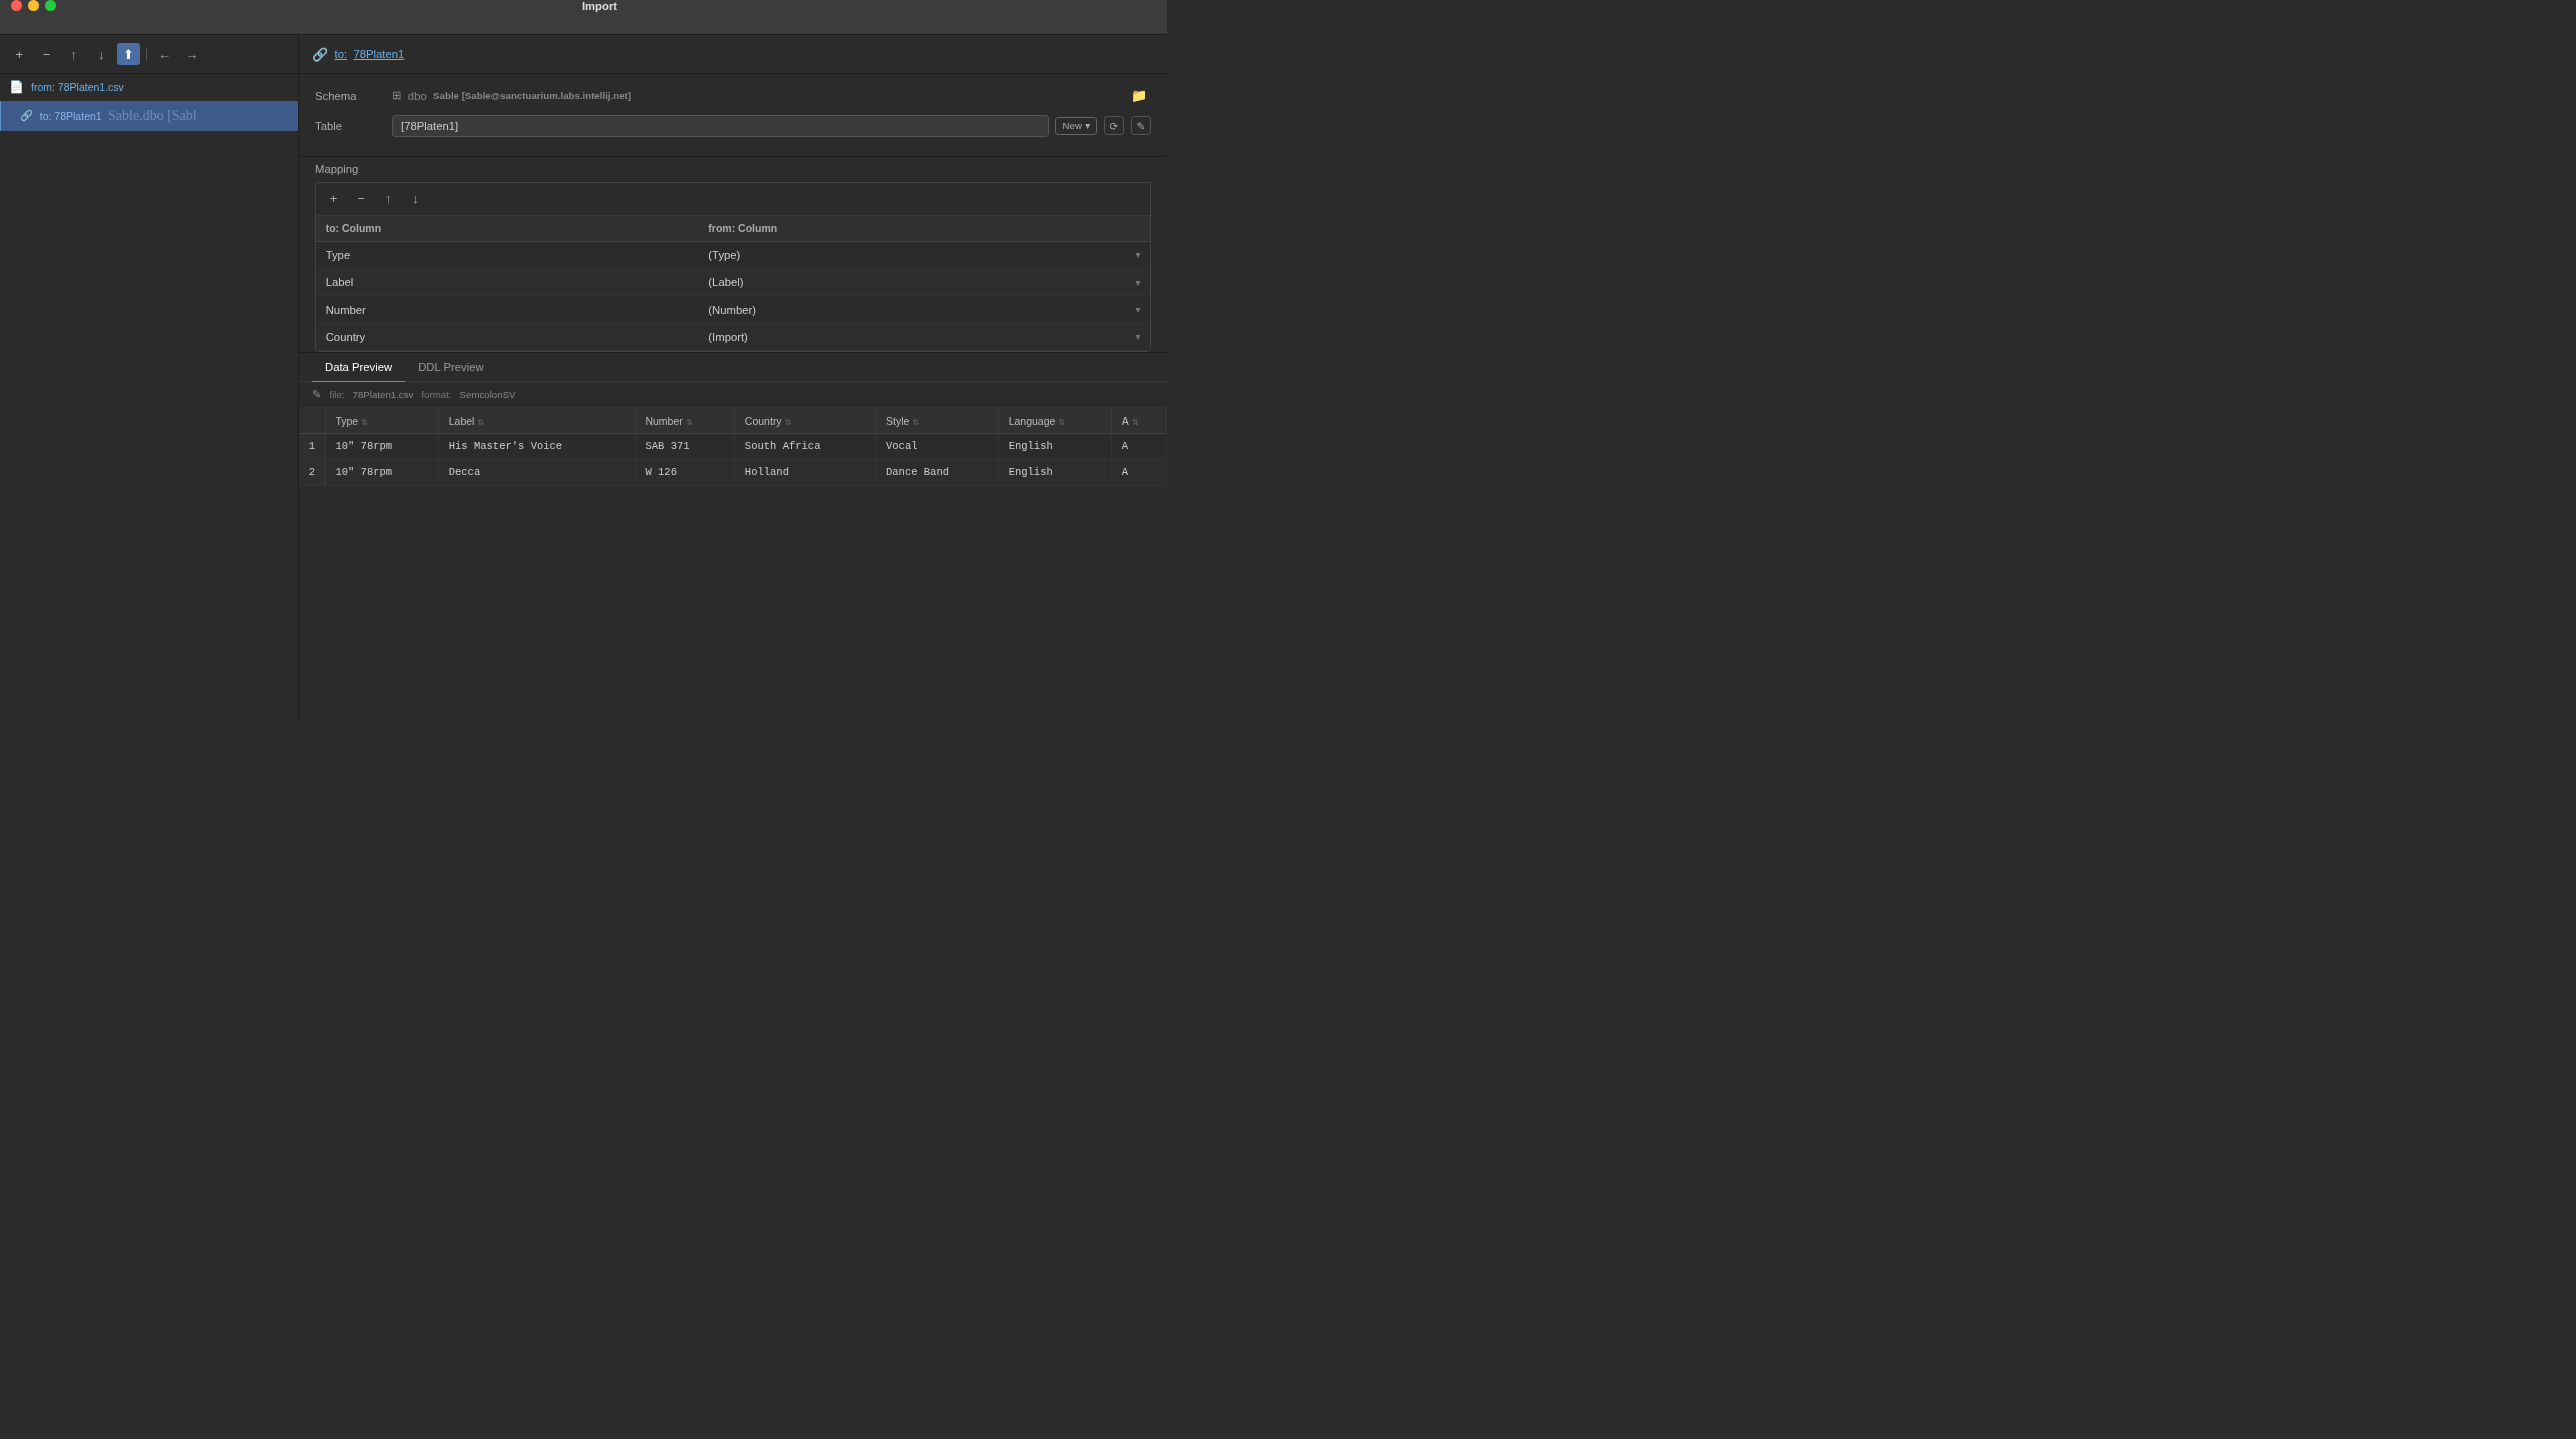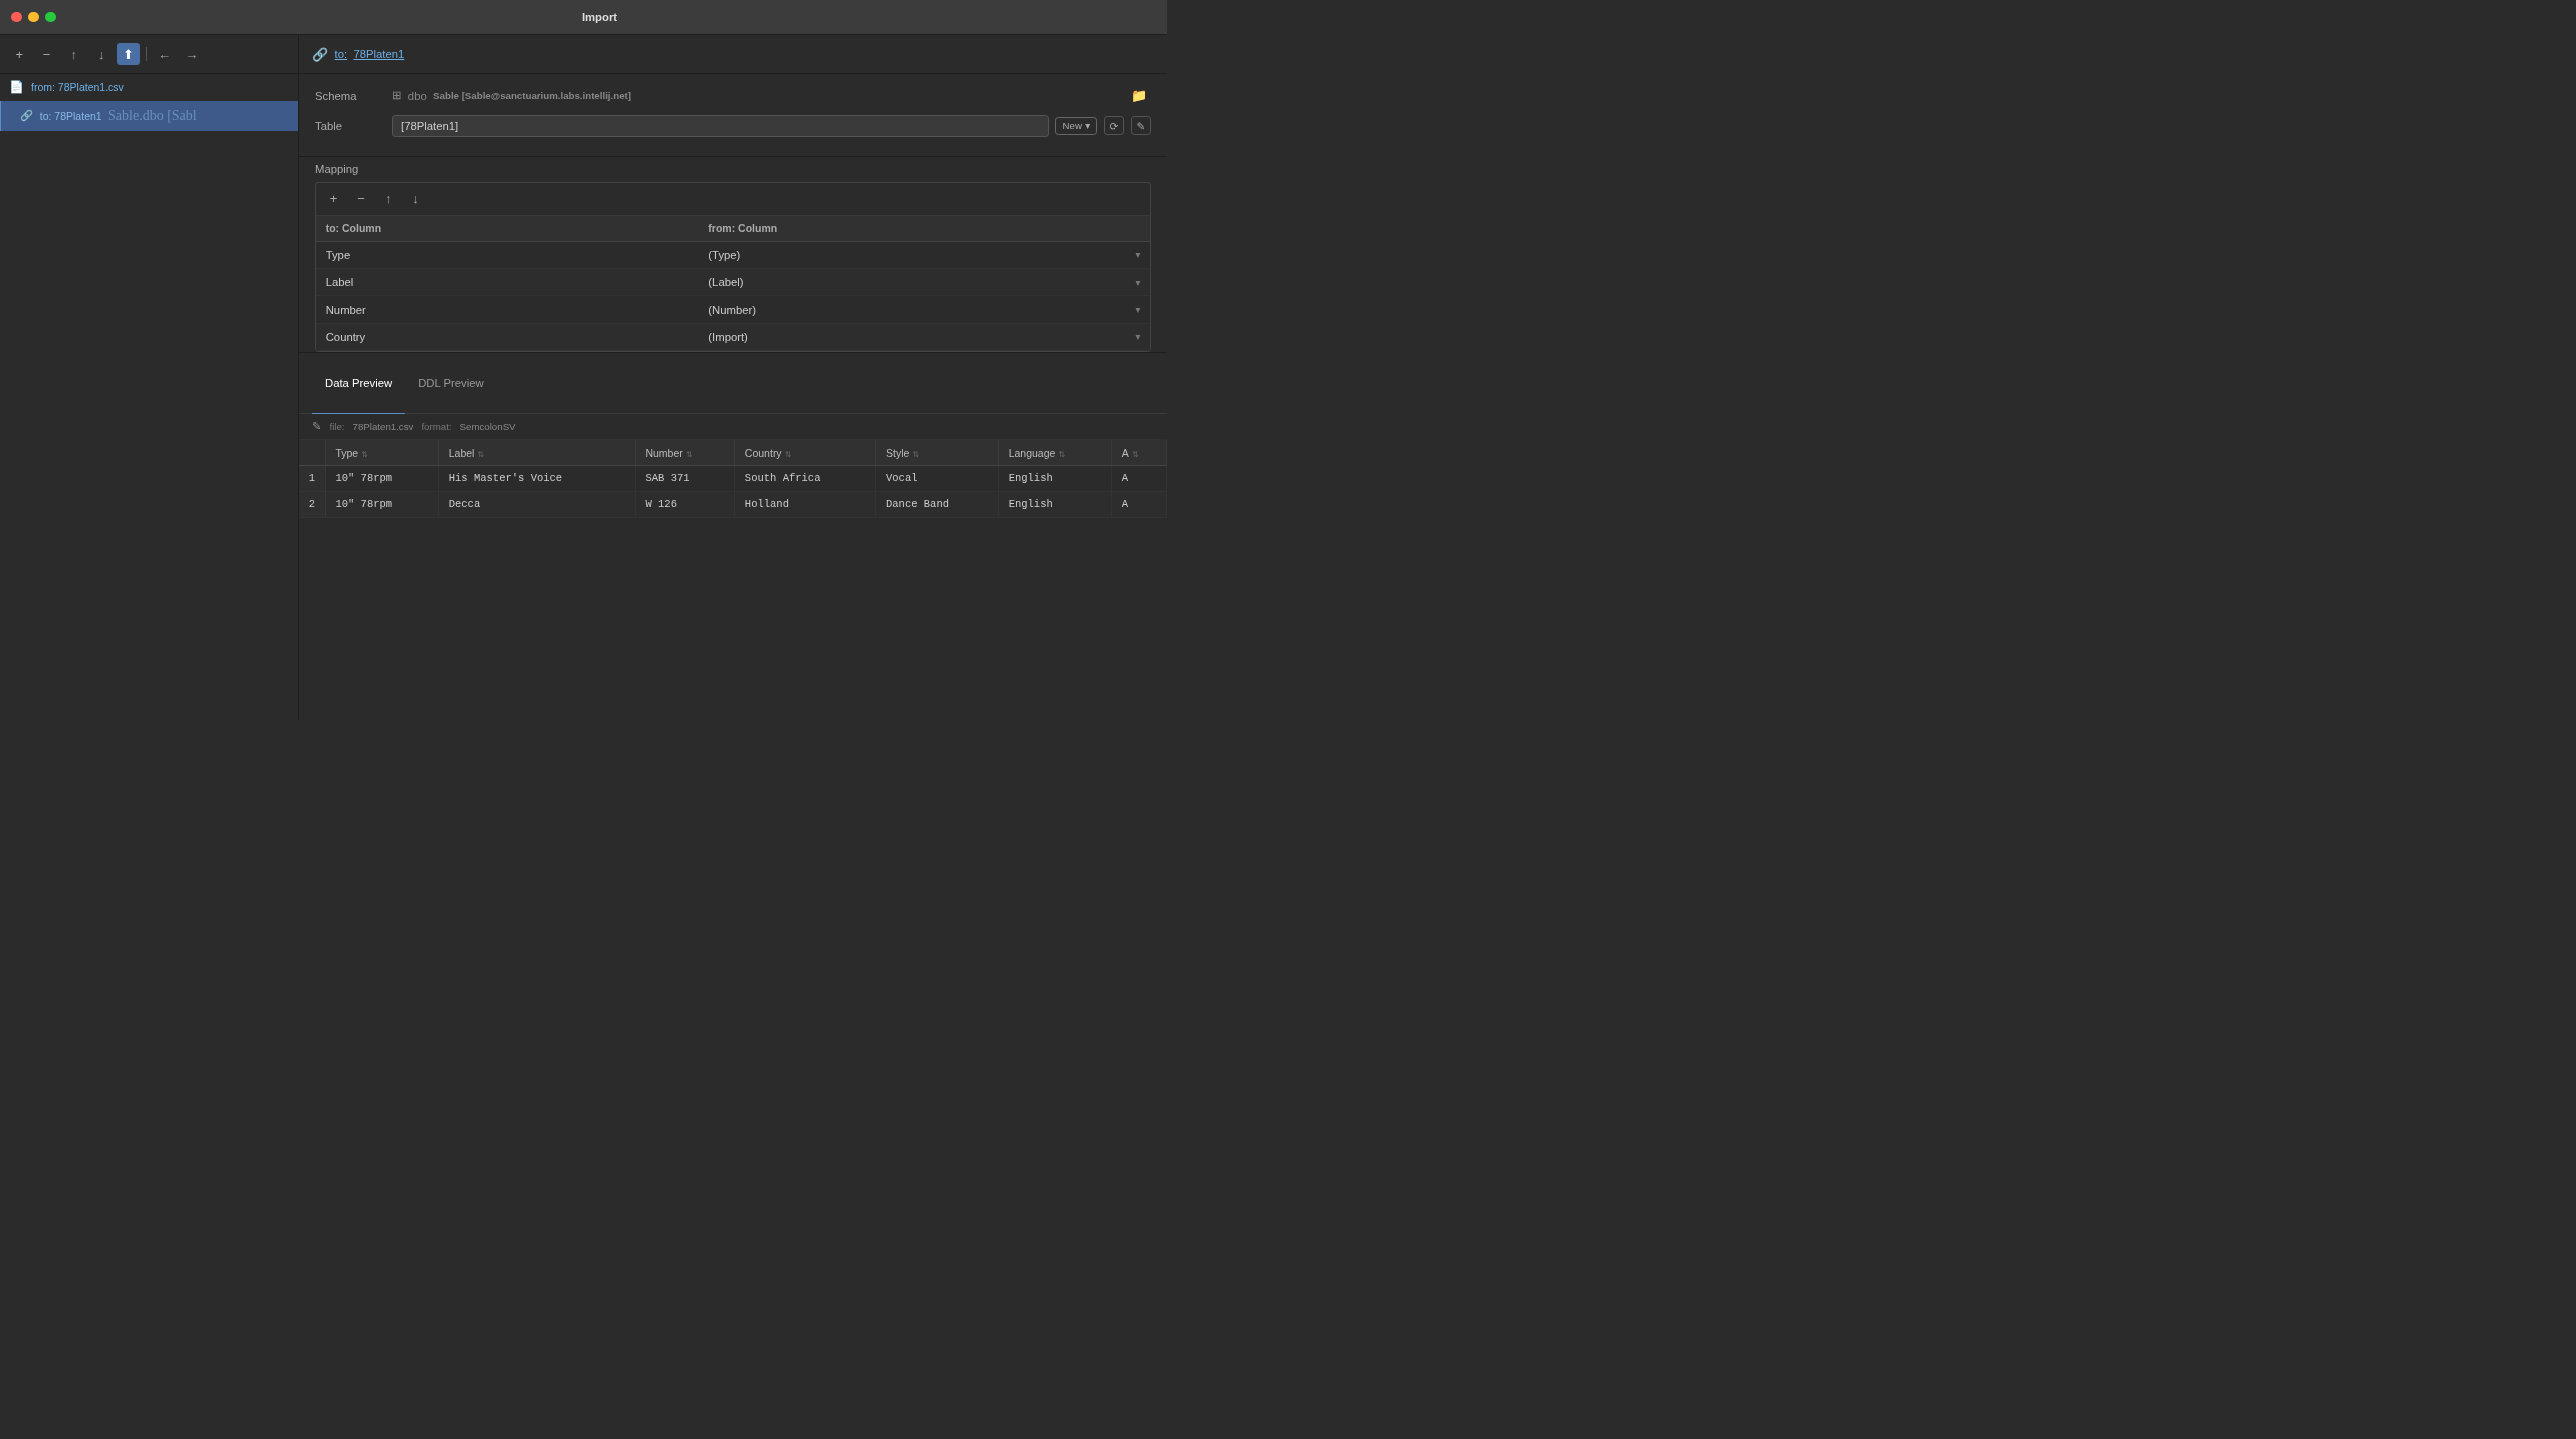--- a/index.html
+++ b/index.html
@@ -12,21 +12,20 @@
       height: 720px;
       overflow: hidden;
       position: relative;
     }
 
     
     .titlebar {
       background: #3c3c3c;
       height: 35px;
       display: flex;
-      align-items: center;
       justify-content: center;
       position: relative;
       border-bottom: 0.8px solid #1e1e1e;
       padding-left: 32px;
     }
     .titlebar-title {
       color: #ddd;
       font-size: 11.3px;
       font-weight: 600;
     }
@@ -266,21 +265,21 @@
     }
     .tab-bar {
       display: flex;
       align-items: flex-end;
       padding: 0 13px;
       background: #2b2b2b;
       gap: 0;
       border-bottom: 1.6px solid #3a3a3a;
     }
     .tab-item {
-      padding: 24px 13px;
+      padding: 8px 13px;
       font-size: 11.3px;
       color: #999;
       cursor: pointer;
       border-bottom: 1.6px solid transparent;
       margin-bottom: -1.6px;
     }
     .tab-item.active {
       color: #fff;
       border-bottom: 1.6px solid #5b8fc4;
     }

